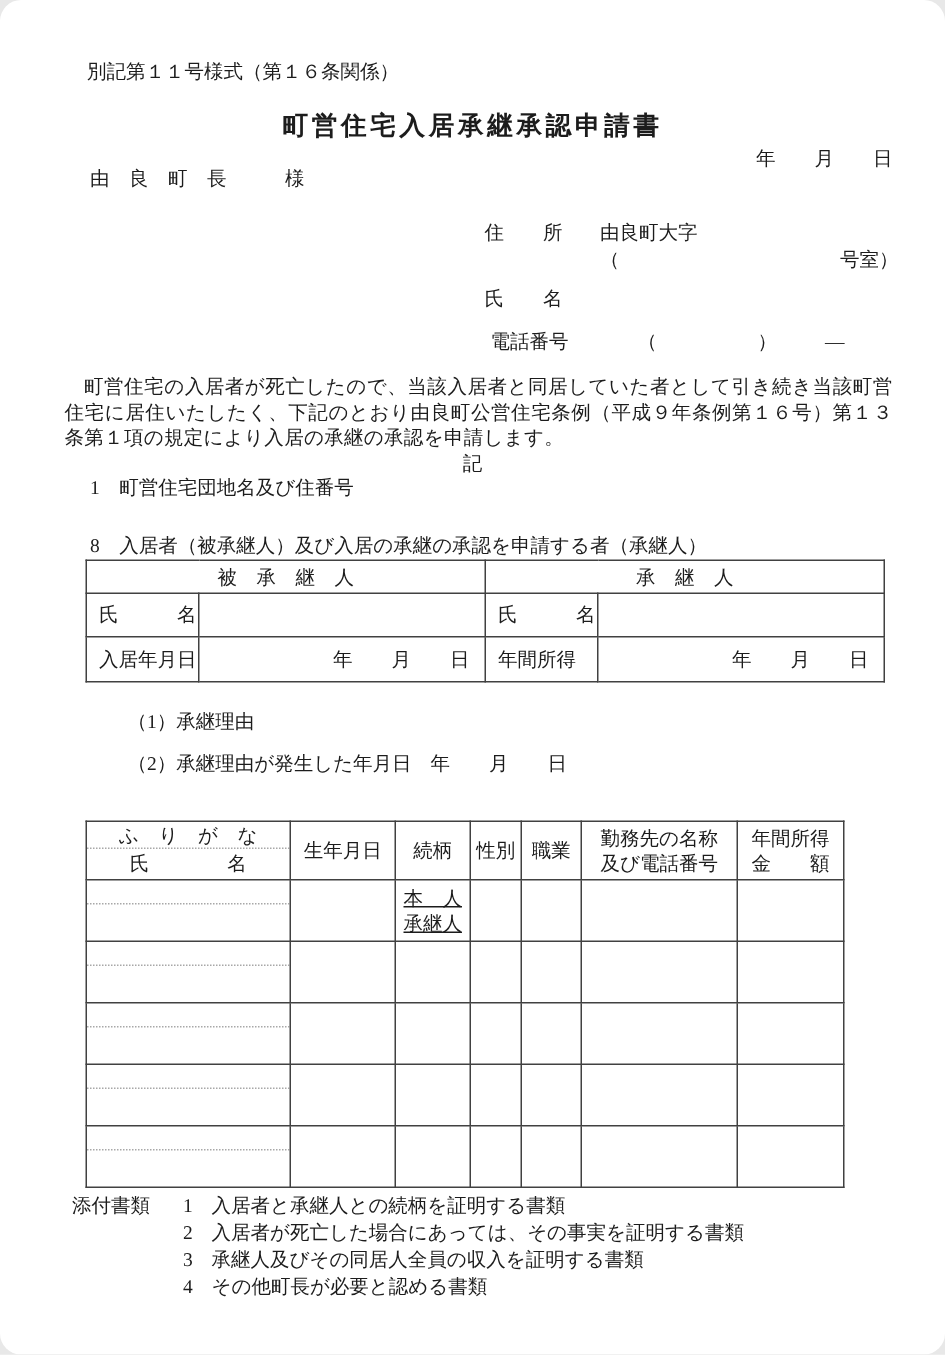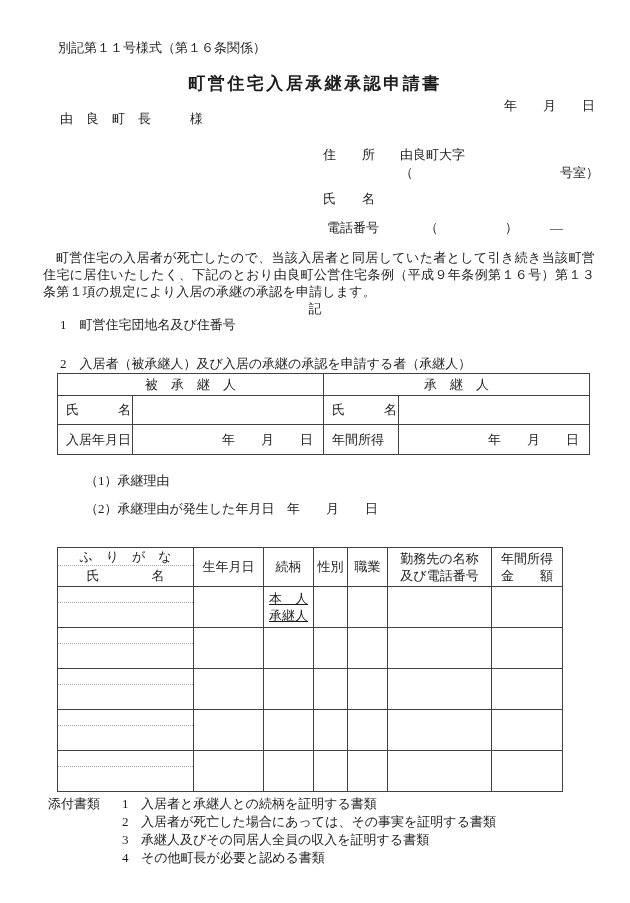--- a/index.html
+++ b/index.html
@@ -1,20 +1,20 @@
 <!DOCTYPE html>
 <html><head>
 <meta charset="utf-8">
 <style>
   html,body { margin:0; padding:0; background:#e8e8e8; }
   .page {
     position:relative; width:630px; height:903px; margin:0 auto;
     background:#ffffff; color:#1c1c1c;
     font-family:"Liberation Serif","DejaVu Serif",serif;
-    font-size:13px; overflow:hidden;
+    font-size:13px; overflow:hidden;border-radius:14px;
   }
   .t { position:absolute; white-space:pre; line-height:15px; }
   .title {
     position:absolute; left:0; right:0; text-align:center;
     font-size:17px; font-weight:bold; letter-spacing:2.5px;
   }
   .center { position:absolute; left:0; right:0; text-align:center; }
   .para {
     position:absolute; line-height:17px; text-indent:13px;
     text-align:justify; white-space:normal; letter-spacing:0.2px;
@@ -61,21 +61,21 @@
   <div class="t" style="top:220px;left:327px">電話番号</div>
   <div class="t" style="top:220px;left:425px">（</div>
   <div class="t" style="top:220px;left:505px">）</div>
   <div class="t" style="top:220px;left:550px">—</div>
 
   <div class="para" style="top:249px;left:43px;width:552px">町営住宅の入居者が死亡したので、当該入居者と同居していた者として引き続き当該町営住宅に居住いたしたく、下記のとおり由良町公営住宅条例（平成９年条例第１６号）第１３条第１項の規定により入居の承継の承認を申請します。</div>
   <div class="center" style="top:300px">記</div>
 
   <div class="t" style="top:317px;left:60px">1　町営住宅団地名及び住番号</div>
 
-  <div class="t" style="top:356px;left:60px">2　入居者（被承継人）及び入居の承継の承認を申請する者（承継人）</div>
+  <div class="t" style="top:356px;left:60px">8　入居者（被承継人）及び入居の承継の承認を申請する者（承継人）</div>
   <table style="top:373px;left:57px;width:532px">
     <colgroup>
         <col style="width:75px">
         <col style="width:191px">
         <col style="width:75px">
         <col style="width:191px">
       </colgroup>
     <tbody>
         <tr class="h21">
       <td colspan="2">被　承　継　人</td>

